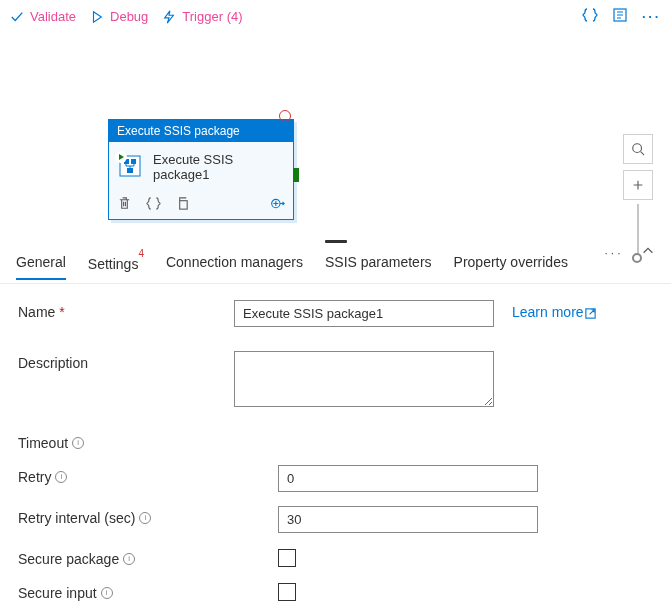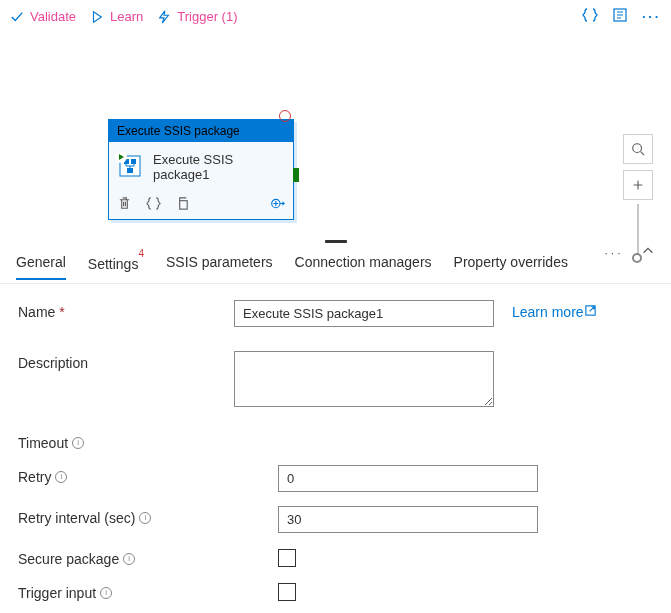--- a/index.html
+++ b/index.html
@@ -64,21 +64,21 @@
   .activity {
     position: absolute;
     left: 108px; top: 85px;
     width: 186px;
     border: 1px solid #0078d4;
     box-shadow: 3px 3px 0 rgba(0,120,212,.15);
     background: #f3f9fd;
   }
   .activity-header {
     background: #0078d4;
-    color: #000000;
+    color: #ffffff;
     padding: 4px 8px;
     font-size: 12px;
   }
   .activity-body {
     display: flex;
     align-items: center;
     gap: 10px;
     padding: 10px 8px 8px 8px;
     background: #f4f9fd;
     position: relative;
@@ -191,21 +191,21 @@
     width: 18px; height: 18px;
     border: 1px solid #323130;
     appearance: none;
     cursor: pointer;
     margin: 2px 0 0 0;
   }
   .learn-more {
     color: #0078d4;
     margin-left: 18px;
     display: inline-flex;
-    align-items: flex-start;
+    align-items: flex-end;
     cursor: pointer;
     font-size: 14px;
     padding-top: 4px;
   }
   .learn-more svg { width: 13px; height: 13px; }
 </style>
 </head>
 <body>
 
 <div class="toolbar">
@@ -213,27 +213,27 @@
     <span class="tb-btn">
       <svg viewBox="0 0 16 16" fill="none" stroke="#0078d4" stroke-width="1.5">
           <path d="M2 8 L6 12 L14 3"></path>
         </svg>
       <span>Validate</span>
     </span>
     <span class="tb-btn">
       <svg viewBox="0 0 16 16" fill="none" stroke="#0078d4" stroke-width="1.3">
           <path d="M4 2 L13 8 L4 14 Z"></path>
         </svg>
-      <span>Learn</span>
+      <span>Debug</span>
     </span>
     <span class="tb-btn">
       <svg viewBox="0 0 16 16" fill="none" stroke="#0078d4" stroke-width="1.3">
           <path d="M9 1 L3 9 H8 L6 15 L13 6 H8 Z"></path>
         </svg>
-      <span>Trigger (1)</span>
+      <span>Trigger (4)</span>
     </span>
   </div>
   <div class="toolbar-right">
     <span>
       <svg width="16" height="16" viewBox="0 0 16 16" fill="none" stroke="#0078d4" stroke-width="1.3">
           <path d="M5 2 C3 2 3 4 3 5 C3 7 1 7 1 8 C1 9 3 9 3 11 C3 12 3 14 5 14"></path>
           <path d="M11 2 C13 2 13 4 13 5 C13 7 15 7 15 8 C15 9 13 9 13 11 C13 12 13 14 11 14"></path>
         </svg>
     </span>
     <span>
@@ -308,22 +308,22 @@
   </div>
 </div>
 
 <div class="pane-grip">
     <span></span>
   </div>
 
 <div class="tabs-row">
   <div class="tab active"><span>General</span></div>
   <div class="tab"><span>Settings</span><sup>4</sup></div>
+  <div class="tab"><span>Connection managers</span></div>
   <div class="tab"><span>SSIS parameters</span></div>
-  <div class="tab"><span>Connection managers</span></div>
   <div class="tab"><span>Property overrides</span></div>
   <div class="tabs-extra">
     <span style="letter-spacing:2px;cursor:pointer;">···</span>
     <span>
       <svg width="14" height="14" viewBox="0 0 16 16" fill="none" stroke="#605e5c" stroke-width="1.5">
           <path d="M3 10 L8 5 L13 10"></path>
         </svg>
     </span>
   </div>
 </div>
@@ -377,18 +377,18 @@
   <div class="form-row tight">
     <div class="form-label">
       <span>Secure package</span>
       <span class="info-icon">i</span>
     </div>
     <input type="checkbox" style="">
   </div>
 
   <div class="form-row tight">
     <div class="form-label">
-      <span>Trigger input</span>
+      <span>Secure input</span>
       <span class="info-icon">i</span>
     </div>
     <input type="checkbox" style="">
   </div>
 </div>
 
 </body></html>

